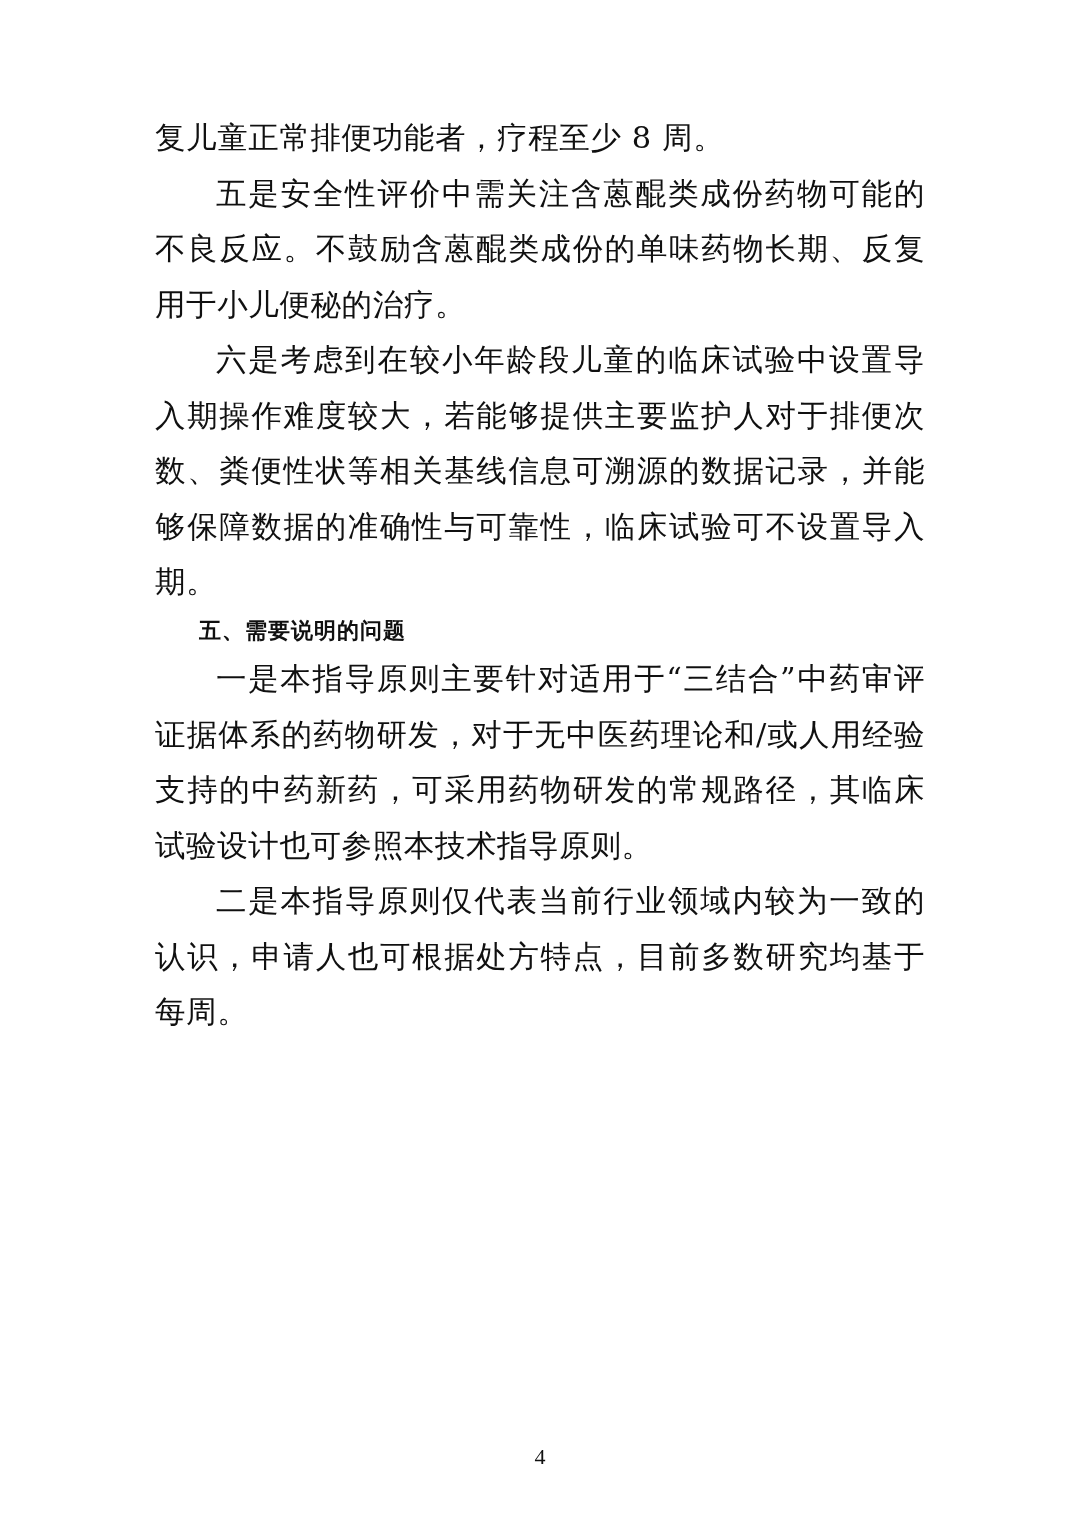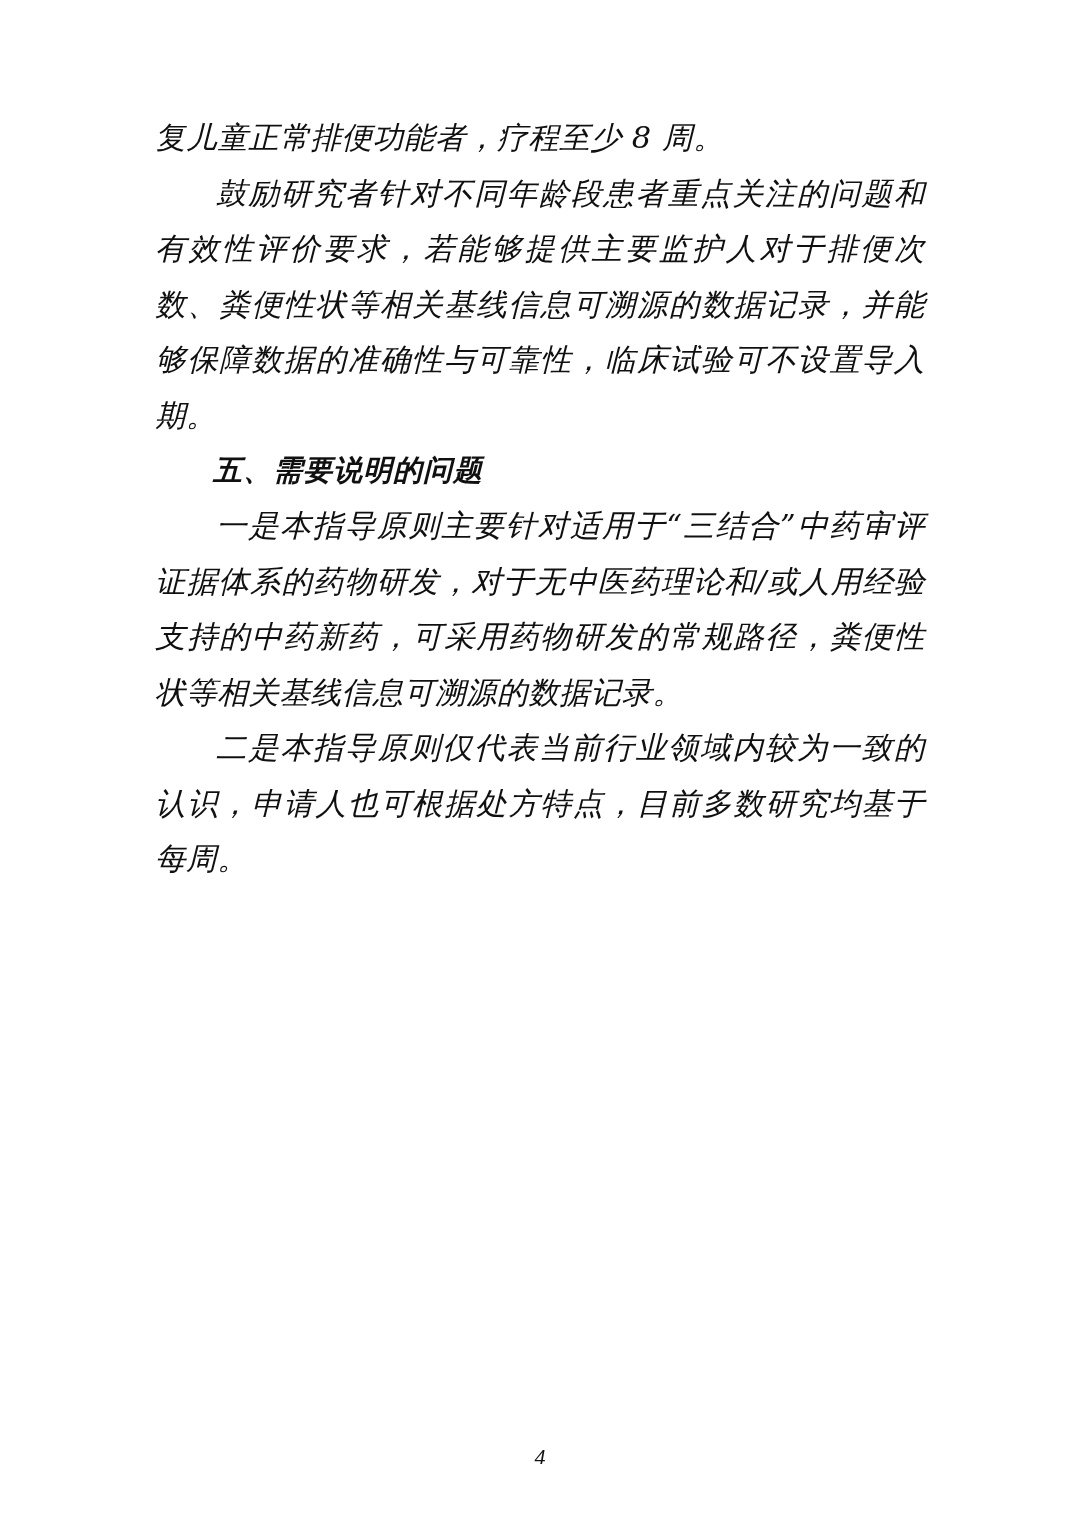--- a/index.html
+++ b/index.html
@@ -16,61 +16,61 @@
     overflow: hidden;
   }
   .page {
     position: absolute;
     top: 0;
     left: 0;
     width: 1080px;
     height: 1528px;
     box-sizing: border-box;
     padding: 110px 155px 60px 155px;
-    font-style: italic;
   }
   .doc-body {
     font-size: 30.5px;
     line-height: 1.82;
     text-align: justify;
     text-justify: inter-ideograph;
     letter-spacing: 0.6px;
   }
   .para {
     margin: 0 0 0 0;
     text-indent: 2em;
   }
   .para.noindent {
     text-indent: 0;
   }
   .heading {
     margin: 0;
     text-indent: 2em;
     font-weight: bold;
     font-family: "DejaVu Sans", sans-serif;
-    font-size: 29px;
+    font-size: 22px;
     letter-spacing: 1px;
     line-height: 1.9;
   }
   .page-number {
     position: absolute;
     bottom: 58px;
     left: 0;
     width: 1080px;
     text-align: center;
     font-family: "Liberation Serif", serif;
     font-size: 22px;
     color: #111;
   }
 </style>
 </head>
 <body>
 
 <div class="page">
   <div class="doc-body">
     <p class="para noindent">复儿童正常排便功能者，疗程至少 8 周。</p>
-    <p class="para">鼓励研究者针对不同年龄段患者重点关注的问题和有效性评价要求，若能够提供主要监护人对于排便次数、粪便性状等相关基线信息可溯源的数据记录，并能够保障数据的准确性与可靠性，临床试验可不设置导入期。</p>
+    <p class="para">五是安全性评价中需关注含蒽醌类成份药物可能的不良反应。不鼓励含蒽醌类成份的单味药物长期、反复用于小儿便秘的治疗。</p>
+    <p class="para">六是考虑到在较小年龄段儿童的临床试验中设置导入期操作难度较大，若能够提供主要监护人对于排便次数、粪便性状等相关基线信息可溯源的数据记录，并能够保障数据的准确性与可靠性，临床试验可不设置导入期。</p>
     <p class="heading">五、需要说明的问题</p>
-    <p class="para">一是本指导原则主要针对适用于“三结合”中药审评证据体系的药物研发，对于无中医药理论和/或人用经验支持的中药新药，可采用药物研发的常规路径，粪便性状等相关基线信息可溯源的数据记录。</p>
+    <p class="para">一是本指导原则主要针对适用于“三结合”中药审评证据体系的药物研发，对于无中医药理论和/或人用经验支持的中药新药，可采用药物研发的常规路径，其临床试验设计也可参照本技术指导原则。</p>
     <p class="para">二是本指导原则仅代表当前行业领域内较为一致的认识，申请人也可根据处方特点，目前多数研究均基于每周。</p>
   </div>
   <div class="page-number">4</div>
 </div>
 
 </body></html>

